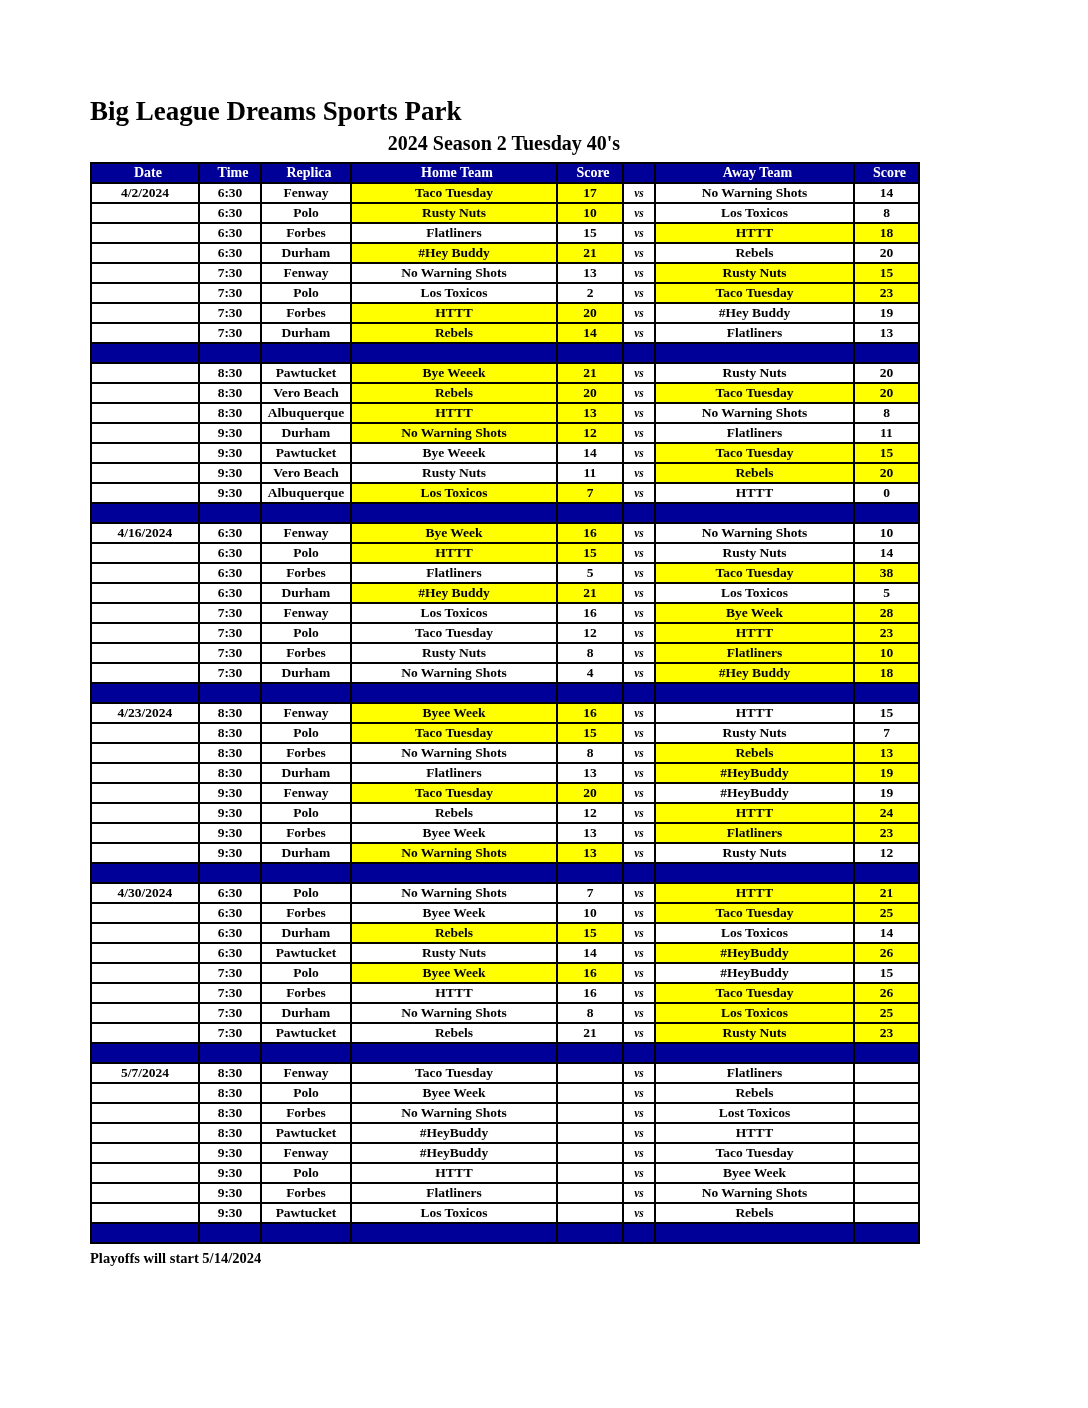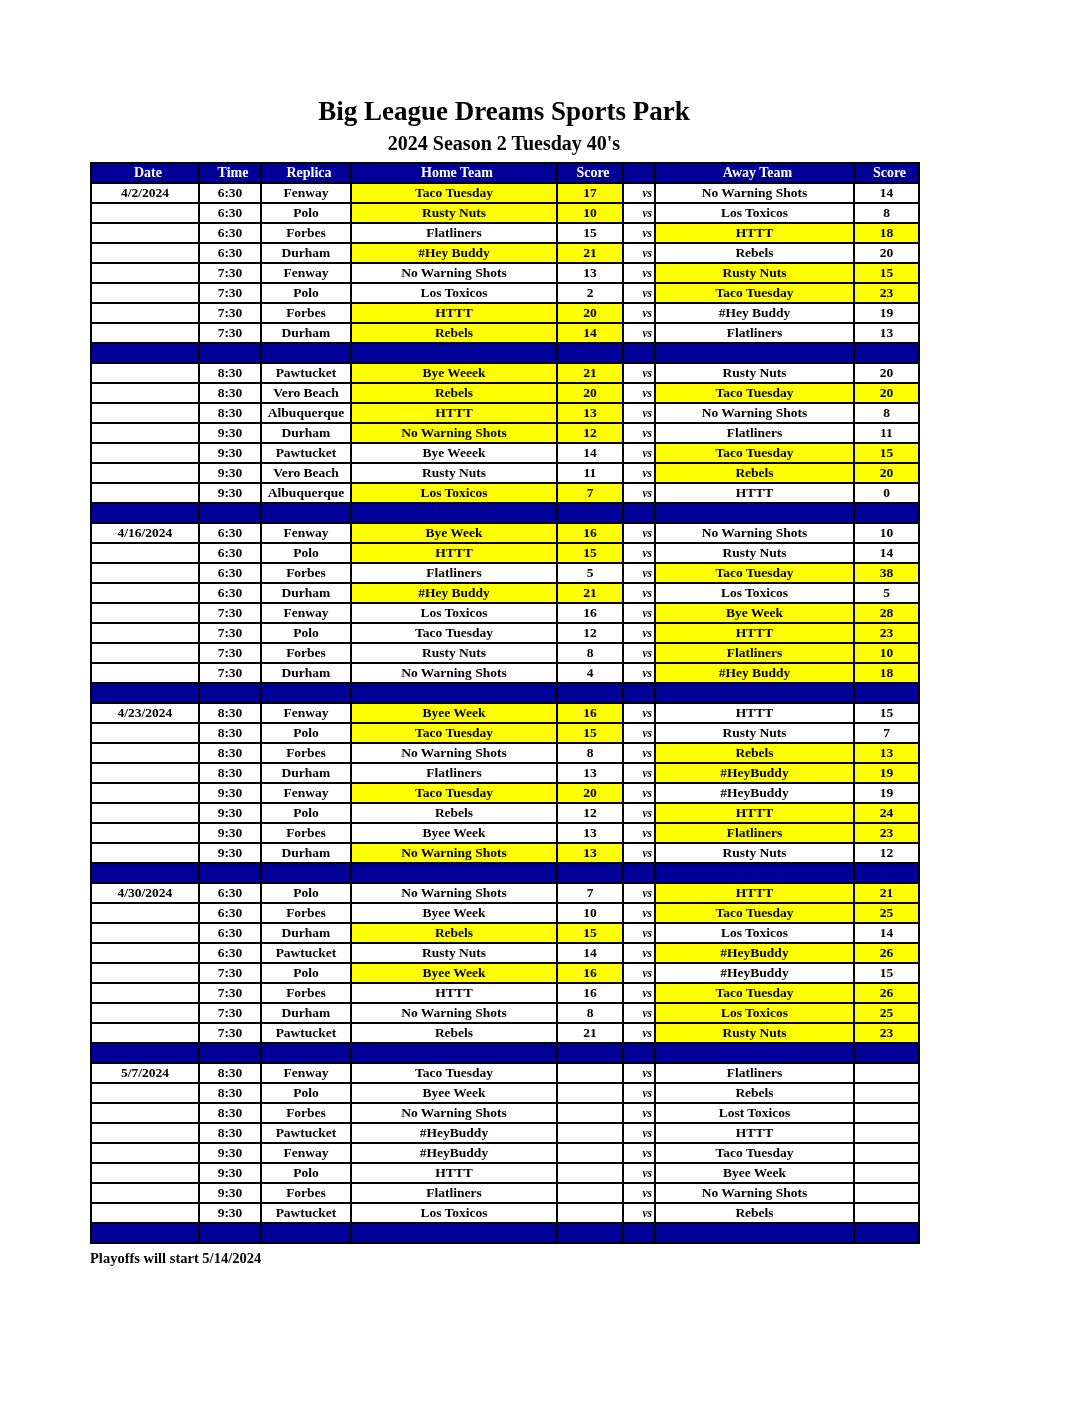--- a/index.html
+++ b/index.html
@@ -7,32 +7,32 @@
     --highlight:#FFFF00;
     --header-text:#FFFFFF;
     --body-text:#000000;
   }
   html,body{margin:0;padding:0;}
   body{
     width:1088px;height:1408px;background:#ffffff;position:relative;
     font-family:"Liberation Serif","DejaVu Serif",serif;color:var(--body-text);
   }
   .content{position:absolute;left:90px;top:96px;width:828px;}
-  .title{text-align:center;font-weight:bold;font-size:27px;line-height:1.15;}
+  .title{text-align:left;font-weight:bold;font-size:27px;line-height:1.15;}
   .subtitle{text-align:center;font-weight:bold;font-size:20px;margin-top:5px;}
   .note{text-align:center;font-weight:bold;font-style:italic;font-size:15px;margin-top:9px;}
   table{border-collapse:collapse;width:828px;margin-top:7px;table-layout:fixed;}
   tr{height:20px;}
   th,td{
     border:2px solid #000;padding:0 2px;text-align:center;font-weight:bold;
     font-size:13.5px;line-height:1.1;overflow:hidden;white-space:nowrap;
   }
   th{background:var(--navy);color:var(--header-text);font-size:14px;padding-left:8px;}
   td.win{background:var(--highlight);}
-  td.vs{font-style:italic;font-size:11.5px;text-align:right;}
+  td.vs{font-style:italic;font-size:11.5px;}
   tr.sep td{background:var(--navy);}
   .footer{font-weight:bold;font-size:14.5px;margin-top:6px;text-align:left;font-family:Liberation Serif, serif;}
 </style>
 </head>
 <body>
 
 <div class="content">
   <div class="title">Big League Dreams Sports Park</div>
   <div class="subtitle">2024 Season 2 Tuesday 40's</div>
 

